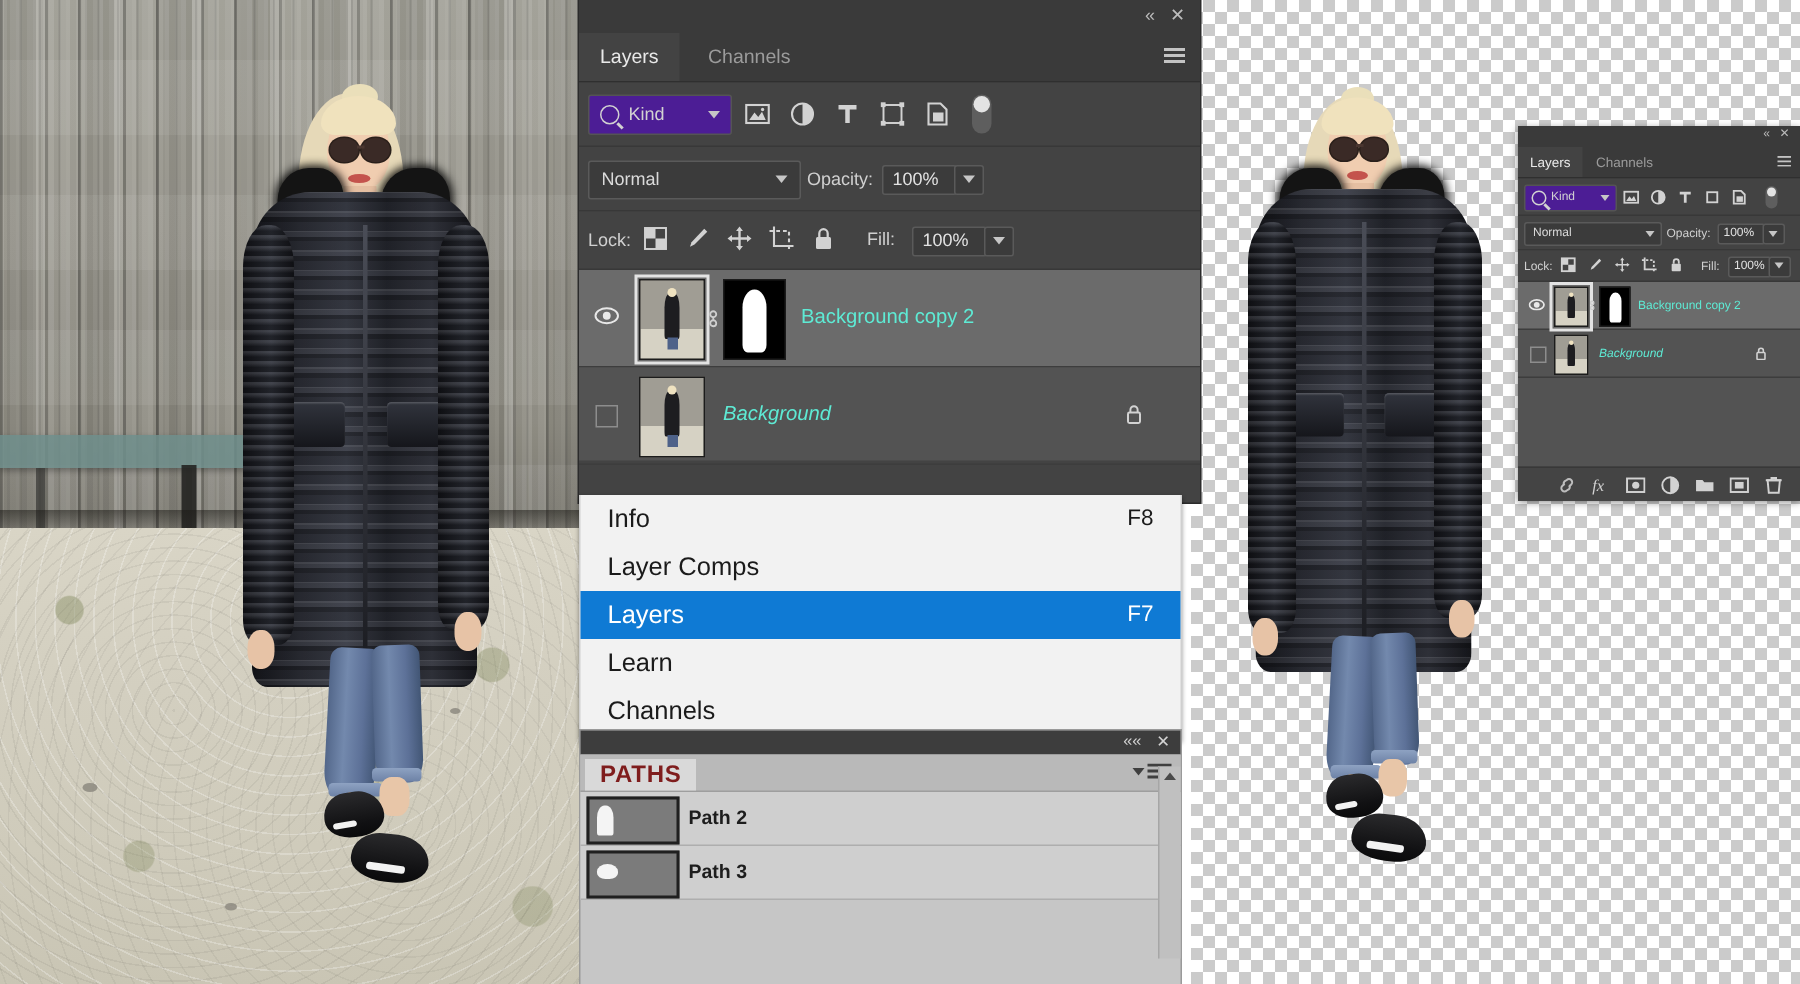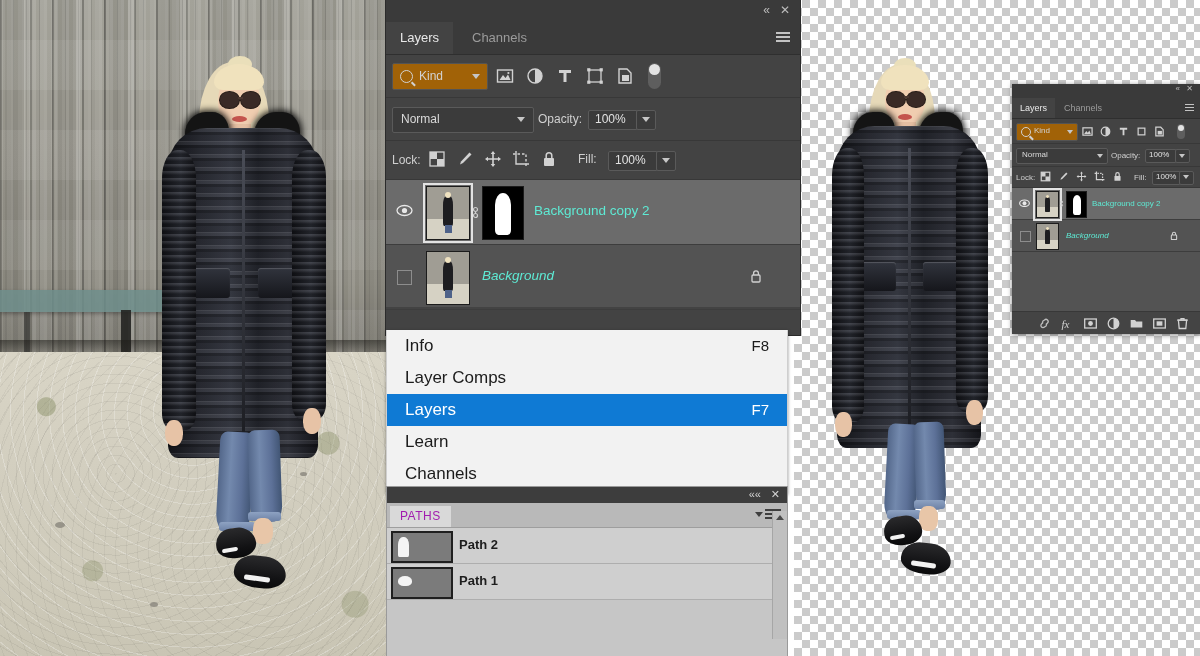--- a/index.html
+++ b/index.html
@@ -85,21 +85,21 @@
   .ps-panel{position:absolute;background:#434343;color:#d6d6d6;font-size:12px;}
   .panel-big{left:386px;top:0;width:414px;height:335px;box-shadow:0 0 0 1px #2b2b2b;}
   .panel-topbar{position:relative;height:22px;background:#3a3a3a;}
   .win-ctrl{position:absolute;top:4px;color:#bcbcbc;font-size:12px;cursor:pointer;line-height:1;}
   .tabstrip{position:relative;height:32px;background:#3a3a3a;border-bottom:1px solid #2f2f2f;}
   .tab{position:absolute;top:0;height:32px;line-height:32px;padding:0 14px;font-size:13px;color:#9b9b9b;cursor:pointer;}
   .tab.active{background:#434343;color:#e9e9e9;}
   .hamburger{position:absolute;right:10px;top:10px;width:14px;height:11px;cursor:pointer;
     background:linear-gradient(#c3c3c3 0 2px,transparent 2px 4px) 0 0/14px 4px repeat-y;}
   .filterrow{position:relative;height:42px;background:#434343;border-bottom:1px solid #383838;}
-  .kindbox{position:absolute;left:6px;top:8px;width:94px;height:25px;background:#a16207;border:1px solid #545454;border-radius:2px;}
+  .kindbox{position:absolute;left:6px;top:8px;width:94px;height:25px;background:#4c1d95;border:1px solid #545454;border-radius:2px;}
   .kindbox .lbl{position:absolute;left:26px;top:5px;font-size:12px;color:#d2d2d2;}
   .srch{position:absolute;left:7px;top:6px;width:11px;height:11px;border:1.6px solid #d2d2d2;border-radius:50%;}
   .srch:after{content:"";position:absolute;right:-4px;bottom:-3px;width:5px;height:1.6px;background:#d2d2d2;transform:rotate(45deg);}
   .caret{position:absolute;width:0;height:0;border-left:4px solid transparent;border-right:4px solid transparent;border-top:5px solid #c6c6c6;}
   .ficon{position:absolute;top:12px;width:18px;height:18px;cursor:pointer;}
   .modrow{position:relative;height:42px;background:#434343;border-bottom:1px solid #383838;}
   .blendbox{position:absolute;left:6px;top:9px;width:140px;height:24px;background:#3b3b3b;border:1px solid #5a5a5a;border-radius:2px;}
   .blendbox .lbl{position:absolute;left:8px;top:4px;font-size:12px;color:#dadada;}
   .opclbl{position:absolute;left:152px;top:14px;font-size:12px;color:#d0d0d0;}
   .numbox{position:absolute;height:18px;background:#3b3b3b;border:1px solid #5a5a5a;border-radius:2px;}
@@ -129,21 +129,21 @@
   .mitem.hi{background:#0f7ad4;color:#fff;}
   .mlbl{position:absolute;left:18px;top:0;}
   .mkey{position:absolute;right:18px;top:0;font-size:15px;}
 
   
   .paths{position:absolute;left:386px;top:486px;width:400px;height:170px;background:#c6c6c6;border:1px solid #9a9a9a;}
   .paths-top{position:relative;height:16px;background:#3d3d3d;}
   .paths-top .ctl{position:absolute;top:1px;color:#d3d3d3;font-size:11px;cursor:pointer;}
   .paths-tabs{position:relative;height:24px;background:#b9b9b9;border-bottom:1px solid #9e9e9e;}
   .paths-tab{position:absolute;left:3px;top:3px;height:21px;line-height:21px;padding:0 10px;background:#d9d9d9;
-    font-size:12px;font-weight:normal;color:#a21caf;letter-spacing:.5px;}
+    font-size:16px;font-weight:bold;color:#7f1d1d;letter-spacing:.5px;}
   .paths-menu{position:absolute;right:6px;top:6px;width:16px;height:11px;cursor:pointer;
     background:linear-gradient(#3f3f3f 0 2px,transparent 2px 4px) 0 0/16px 4px repeat-y;}
   .paths-menu-tri{position:absolute;right:24px;top:9px;width:0;height:0;border-left:4px solid transparent;
     border-right:4px solid transparent;border-top:5px solid #3f3f3f;}
   .pathrow{position:relative;height:35px;background:#cfcfcf;border-bottom:1px solid #aeaeae;cursor:pointer;}
   .pthumb{position:absolute;left:4px;top:3px;width:58px;height:28px;background:#7b7b7b;border:2px solid #1f1f1f;overflow:hidden;}
   .psil{position:absolute;background:#f4f4f4;}
   .pname{position:absolute;left:72px;top:9px;font-size:13px;font-weight:bold;color:#1d1d1d;}
   .pscroll{position:absolute;right:0;top:24px;width:14px;bottom:18px;background:#c0c0c0;border-left:1px solid #a6a6a6;}
   .pscroll-up{position:absolute;left:3px;top:4px;width:0;height:0;border-left:4px solid transparent;
@@ -468,21 +468,21 @@
     <div class="pathrow">
       <div class="pthumb">
         <div class="psil" style="left:5px;top:4px;width:11px;height:20px;border-radius:45% 45% 12% 12%/40% 40% 10% 10%;"></div>
       </div>
       <span class="pname">Path 2</span>
     </div>
     <div class="pathrow">
       <div class="pthumb">
         <div class="psil" style="left:5px;top:7px;width:14px;height:10px;border-radius:50% 50% 40% 40%;"></div>
       </div>
-      <span class="pname">Path 1</span>
+      <span class="pname">Path 3</span>
     </div>
     <div class="pscroll">
       <div class="pscroll-up"></div>
     </div>
   </div>
 
   <div class="ps-panel panel-sm">
     <div class="panel-topbar">
       <span class="win-ctrl" style="right:20px;top:1px;font-size:8px;">«</span>
       <span class="win-ctrl" style="right:7px;top:1px;font-size:8px;">✕</span>

